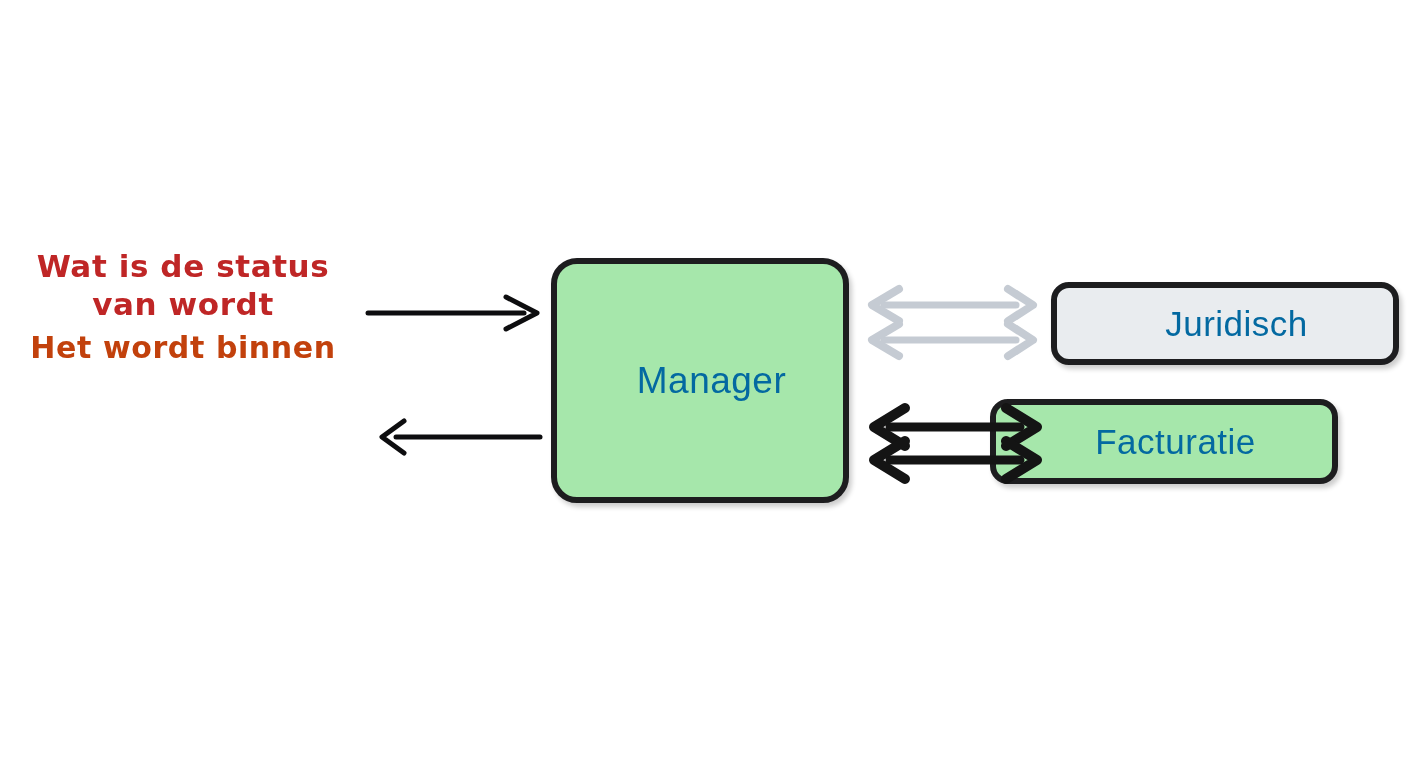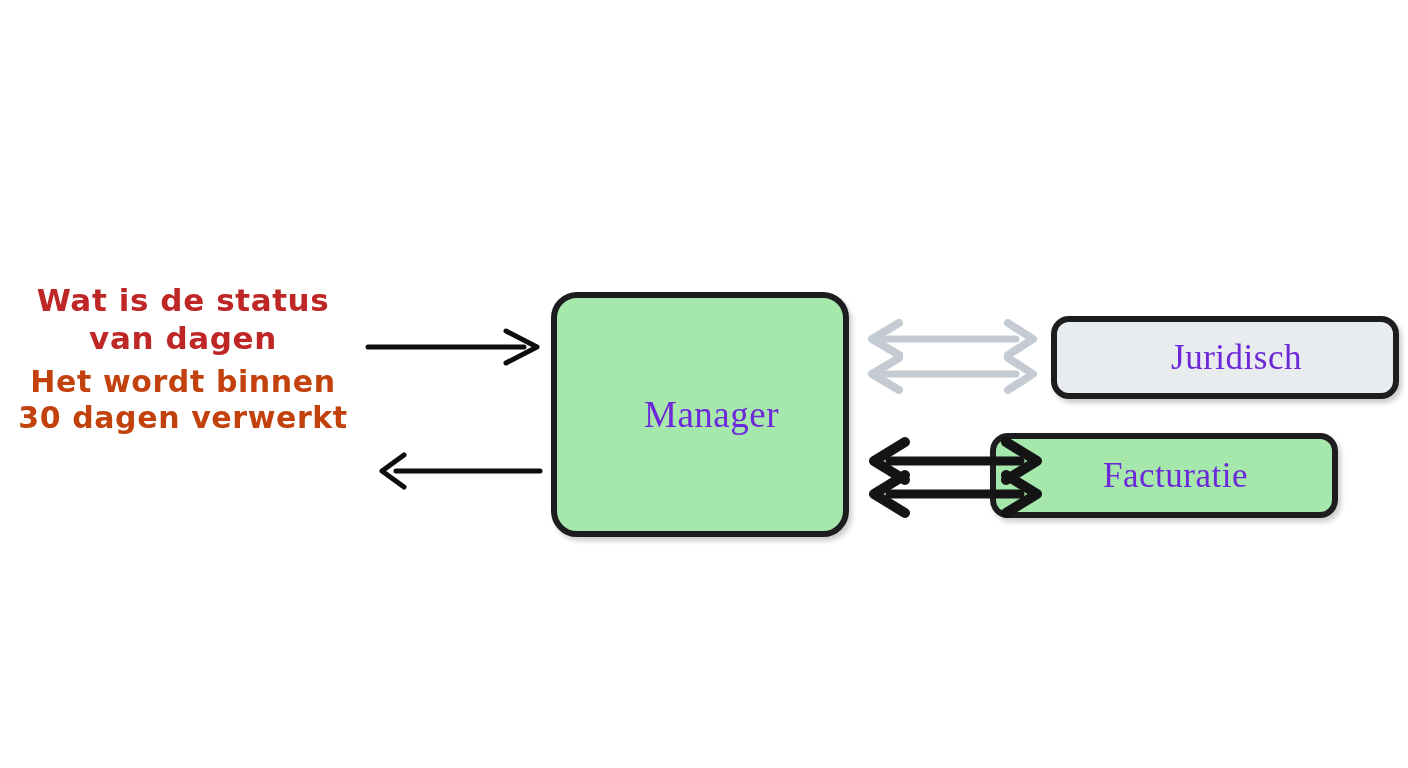--- a/index.html
+++ b/index.html
@@ -13,21 +13,20 @@
     height: 768px;
     overflow: hidden;
     font-family: "DejaVu Sans", sans-serif;
     position: relative;
   }
   #canvas {
     position: relative;
     width: 1408px;
     height: 584px;
     background: #ffffff;
-    margin-top: 34px;
   }
 
   
   .msg-block {
     position: absolute;
     left: 0px;
     top: 248px;
     width: 366px;
     text-align: center;
   }
@@ -50,22 +49,22 @@
 
   
   .node {
     position: absolute;
     box-sizing: border-box;
     display: flex;
     align-items: center;
     justify-content: center;
     border: 6px solid #1d1d1f;
     box-shadow: 3px 4px 5px rgba(0,0,0,0.20);
-    color: #6d28d9;
-    font-family: Liberation Serif, serif;
+    color: #0369a1;
+    font-family: Liberation Sans, sans-serif;
     font-weight: 500;
     letter-spacing: 0.5px;
     padding-left: 23px;
   }
   #node-manager {
     left: 551px;
     top: 258px;
     width: 298px;
     height: 245px;
     border-radius: 26px;
@@ -102,23 +101,22 @@
     pointer-events: none;
   }
 </style>
 </head>
 <body>
 
 <div id="canvas">
 
   <div class="msg-block">
     <div class="msg-line msg-question">Wat is de status</div>
-    <div class="msg-line msg-question">van dagen</div>
+    <div class="msg-line msg-question">van wordt</div>
     <div class="msg-line msg-answer first">Het wordt binnen</div>
-    <div class="msg-line msg-answer">30 dagen verwerkt</div>
   </div>
 
   <div class="node" id="node-manager">
     <span>Manager</span>
   </div>
 
   <div class="node" id="node-legal">
     <span>Juridisch</span>
   </div>
 

